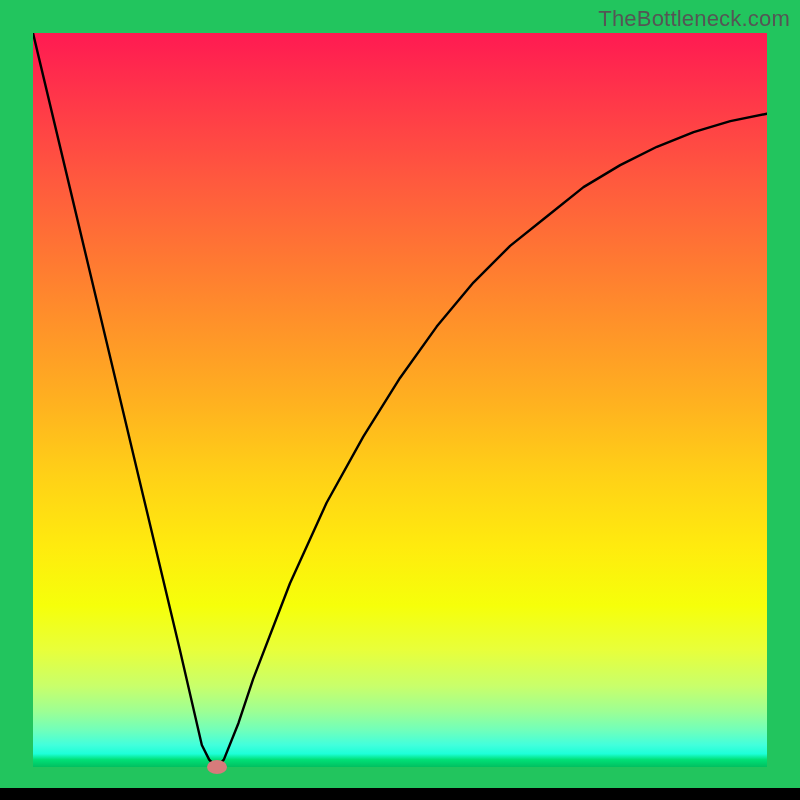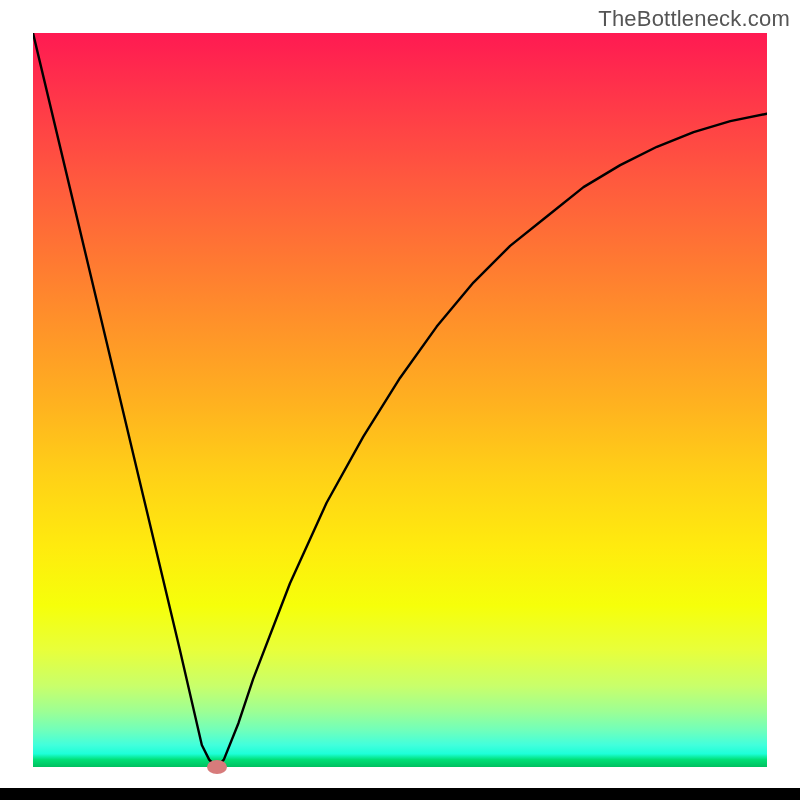--- a/index.html
+++ b/index.html
@@ -8,21 +8,21 @@
     width: 800px;
     height: 800px;
     overflow: hidden;
     background: #000;
     font-family: Arial, Helvetica, sans-serif;
   }
   .stage {
     position: relative;
     width: 800px;
     height: 788px;
-    background: #ffffff;
+    background: #22c55e;
   }
   .plot {
     position: absolute;
     left: 33px;
     top: 33px;
     width: 734px;
     height: 734px;
     background: linear-gradient(
       to bottom,
       #ff1a52 0%,

